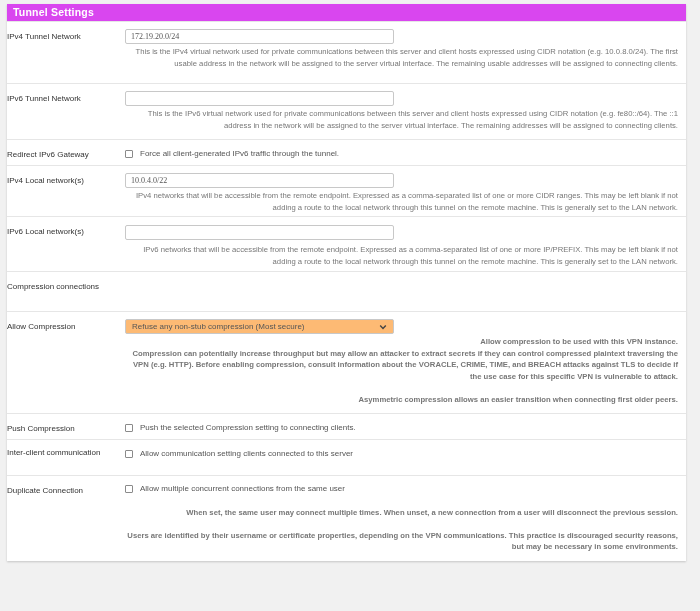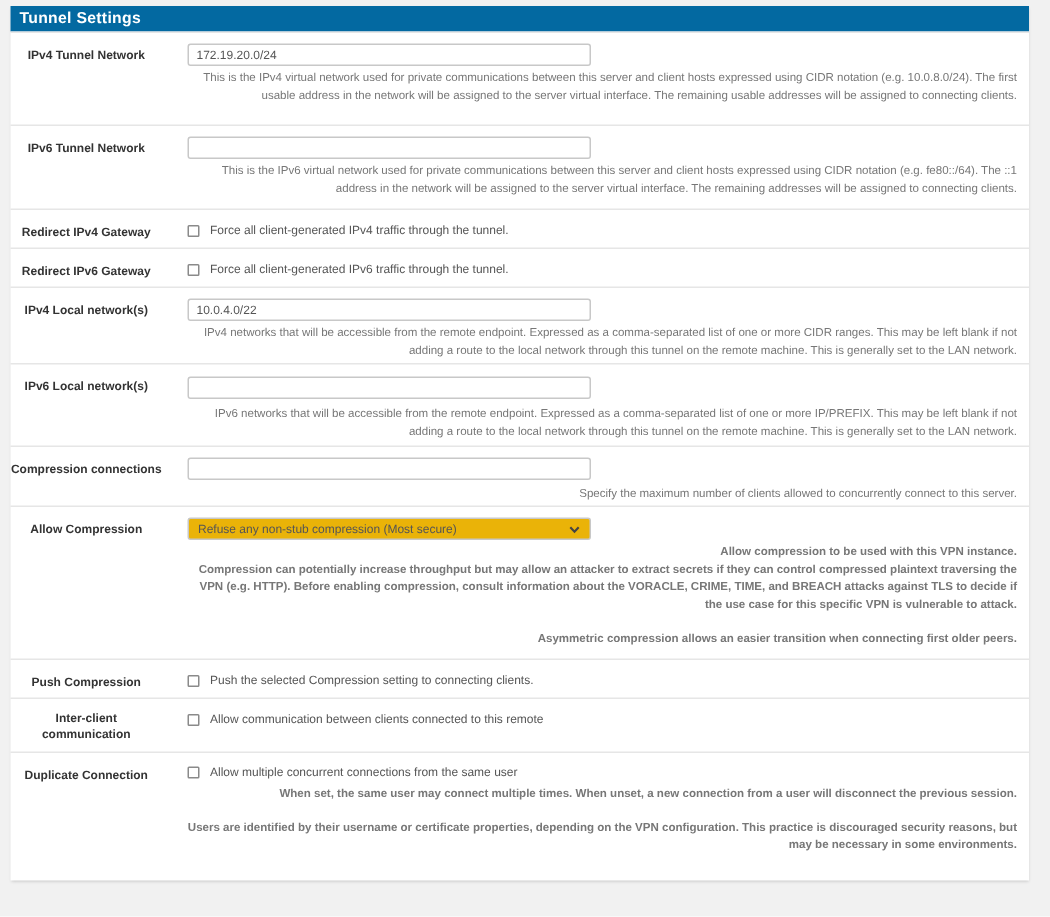--- a/index.html
+++ b/index.html
@@ -8,48 +8,48 @@
     background: #f1f1f1;
     font-family: "Liberation Sans", "DejaVu Sans", sans-serif;
     font-size: 8px; color: #555;
   }
   .panel {
     position: absolute; left: 7px; top: 4px; width: 679px;
     background: #fff;
     box-shadow: 0 1px 2px rgba(0,0,0,0.18);
   }
   .panel-heading {
-    height: 17px; background: #0369a1; color: #fff;
+    height: 17px; background: #d946ef; color: #fff;
     font-weight: bold; font-size: 10.5px; line-height: 17px;
     padding-left: 6px; letter-spacing: 0.2px;
   }
   .row {
     display: flex; border-top: 1px solid #e6e6e6;
     box-sizing: border-box;
   }
   .row:first-of-type { border-top: none; }
   .label {
-    width: 101px; flex: none; text-align: center;
-    font-weight: bold; color: #333; font-size: 8px;
+    width: 101px; flex: none; text-align: left;
+    font-weight: normal; color: #333; font-size: 8px;
     padding-top: 9px; line-height: 11px; box-sizing: border-box;
   }
   .content {
     padding-left: 17px; padding-top: 7px; padding-right: 8px; flex: 1;
     box-sizing: border-box; line-height: 11.5px;
   }
   .text-input {
     width: 269px; height: 15px; box-sizing: border-box;
     border: 1px solid #c8c8c8; border-radius: 2px; background: #fff;
-    font-family: Liberation Sans, sans-serif;
+    font-family: Liberation Serif, serif;
     font-size: 8px; color: #555; padding: 0 5px; display: block;
     margin-bottom: 2px;
   }
   .select {
     width: 269px; height: 15px; box-sizing: border-box;
-    border: 1px solid #c8c8c8; border-radius: 2px; background: #eab308;
+    border: 1px solid #c8c8c8; border-radius: 2px; background: #fdba74;
     font-size: 8px; color: #555; padding: 0 6px;
     display: flex; align-items: center; justify-content: space-between;
     margin-bottom: 2px;
   }
   .chev { width: 8px; height: 8px; display: inline-block; }
   .help { color: #777; font-size: 7.7px; line-height: 11.5px; text-align: right; }
   .help p { margin: 0; font-weight: bold; }
   .help .gap { height: 11.5px; }
   .cb-line { display: flex; align-items: center; color: #555; font-size: 8px; }
   .checkbox {
@@ -72,29 +72,20 @@
   </div>
 
   <div class="row" style="height:56px">
     <div class="label">IPv6 Tunnel Network</div>
     <div class="content">
       <input class="text-input" type="text" value="" style="">
       <div class="help">This is the IPv6 virtual network used for private communications between this server and client hosts expressed using CIDR notation (e.g. fe80::/64). The ::1 address in the network will be assigned to the server virtual interface. The remaining addresses will be assigned to connecting clients.</div>
     </div>
   </div>
 
-  <div class="row" style="height:26px">
-    <div class="label">Redirect IPv4 Gateway</div>
-    <div class="content" style="padding-top:8px">
-      <label class="cb-line">
-        <span class="checkbox"></span>
-        <span>Force all client-generated IPv4 traffic through the tunnel.</span>
-      </label>
-    </div>
-  </div>
 
   <div class="row" style="height:26px">
     <div class="label">Redirect IPv6 Gateway</div>
     <div class="content" style="padding-top:8px">
       <label class="cb-line">
         <span class="checkbox"></span>
         <span>Force all client-generated IPv6 traffic through the tunnel.</span>
       </label>
     </div>
   </div>
@@ -110,24 +101,20 @@
   <div class="row" style="height:55px">
     <div class="label">IPv6 Local network(s)</div>
     <div class="content" style="padding-top:8px">
       <input class="text-input" type="text" style="margin-bottom: 4px;" value="">
       <div class="help">IPv6 networks that will be accessible from the remote endpoint. Expressed as a comma-separated list of one or more IP/PREFIX. This may be left blank if not adding a route to the local network through this tunnel on the remote machine. This is generally set to the LAN network.</div>
     </div>
   </div>
 
   <div class="row" style="height:40px">
     <div class="label">Compression connections</div>
-    <div class="content">
-      <input class="text-input" type="text" style="margin-bottom: 3px;" value="">
-      <div class="help">Specify the maximum number of clients allowed to concurrently connect to this server.</div>
-    </div>
   </div>
 
   <div class="row" style="height:102px">
     <div class="label">Allow Compression</div>
     <div class="content">
       <div class="select">
         <span>Refuse any non-stub compression (Most secure)</span>
         <svg class="chev" viewBox="0 0 10 10">
             <path d="M1.5 3.2 L5 6.8 L8.5 3.2" fill="none" stroke="#444" stroke-width="1.8"></path>
           </svg>
@@ -150,32 +137,32 @@
       </label>
     </div>
   </div>
 
 
   <div class="row" style="height:36px">
     <div class="label" style="padding-top:7px">Inter-client communication</div>
     <div class="content" style="padding-top:8px">
       <label class="cb-line">
         <span class="checkbox"></span>
-        <span>Allow communication between clients connected to this remote</span>
+        <span>Allow communication setting clients connected to this server</span>
       </label>
     </div>
   </div>
 
   <div class="row" style="height:86px">
     <div class="label">Duplicate Connection</div>
     <div class="content" style="padding-top:7px">
-      <label class="cb-line" style="margin-bottom:2px">
+      <label class="cb-line" style="margin-bottom:12px">
         <span class="checkbox"></span>
         <span>Allow multiple concurrent connections from the same user</span>
       </label>
       <div class="help">
         <p>When set, the same user may connect multiple times. When unset, a new connection from a user will disconnect the previous session.</p>
         <div class="gap"></div>
-        <p>Users are identified by their username or certificate properties, depending on the VPN configuration. This practice is discouraged security reasons, but may be necessary in some environments.</p>
+        <p>Users are identified by their username or certificate properties, depending on the VPN communications. This practice is discouraged security reasons, but may be necessary in some environments.</p>
       </div>
     </div>
   </div>
 </div>
 
 </body></html>

